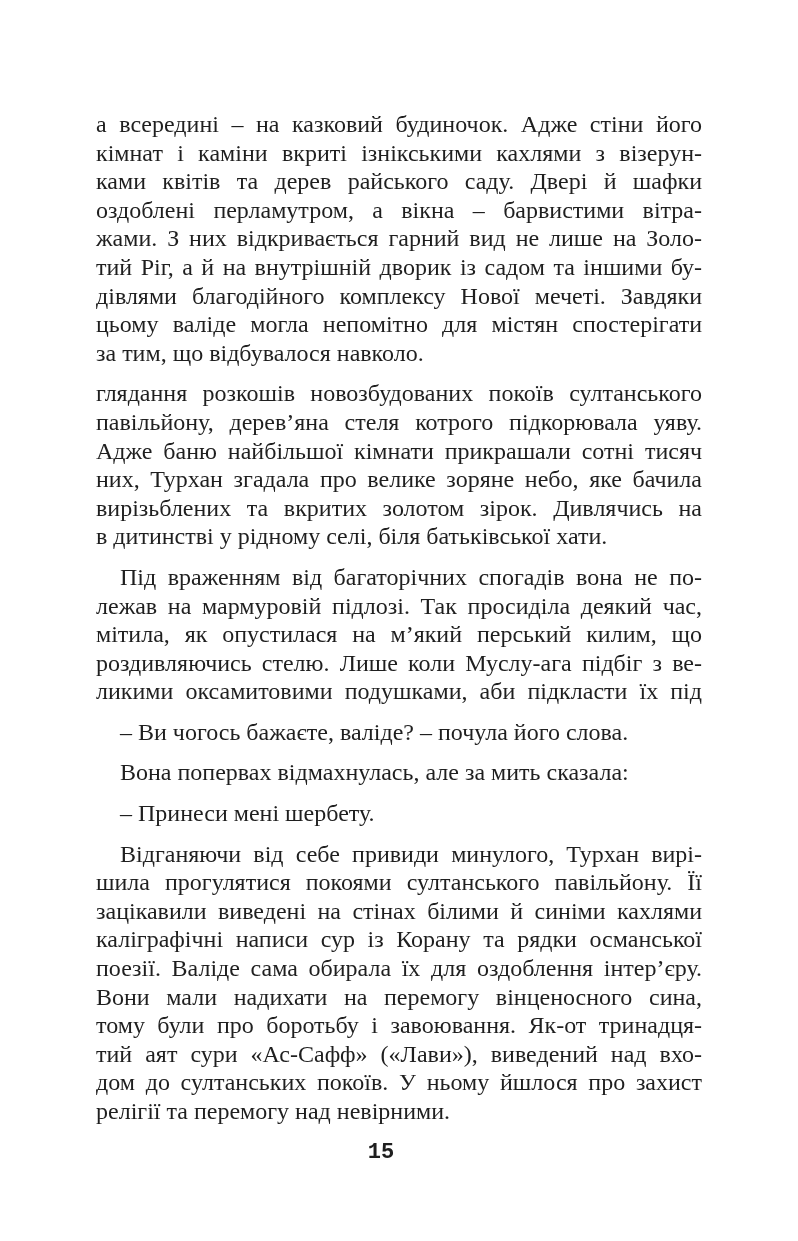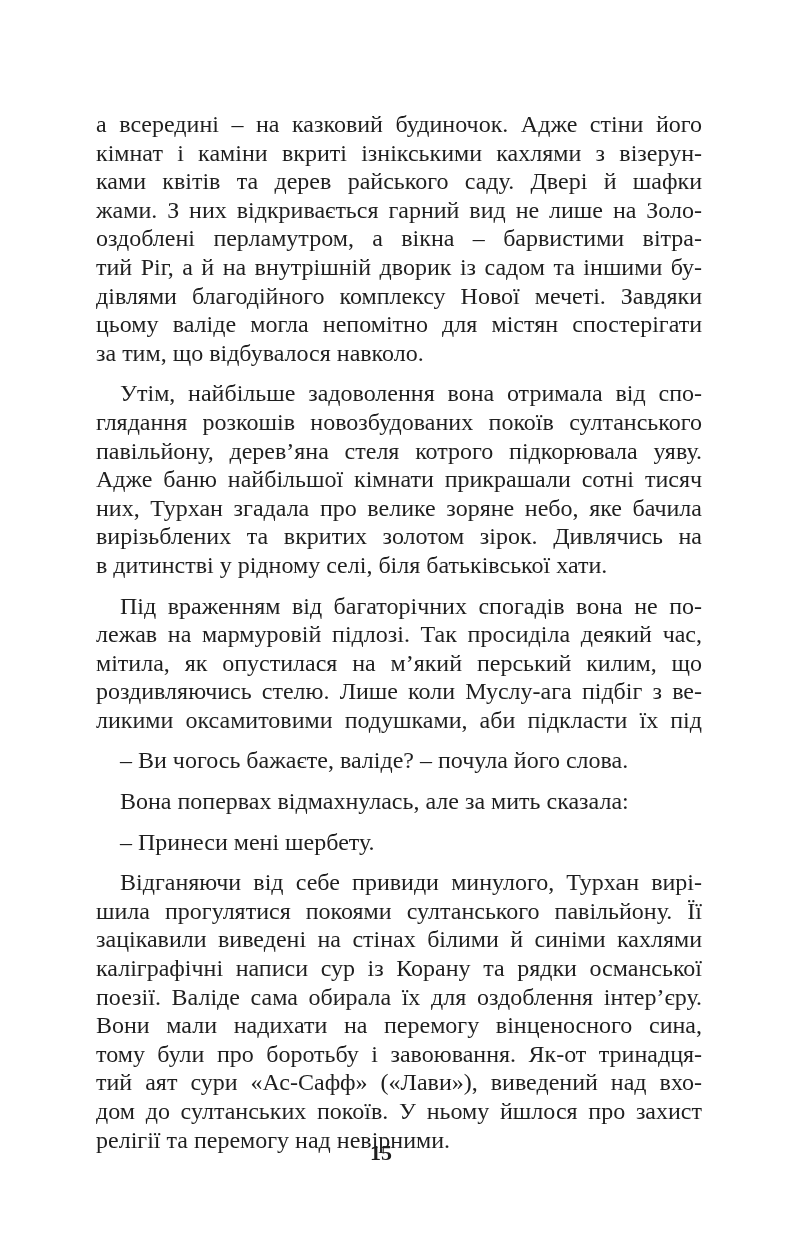--- a/index.html
+++ b/index.html
@@ -45,40 +45,40 @@
   .folio {
     position: absolute;
     top: 1140px;
     left: 84px;
     width: 630px;
     text-align: center;
     transform: translateX(-18px);
     font-size: 22px;
     font-weight: bold;
     color: #1f1f1f;
+    font-family: Liberation Mono, monospace;
   }
 </style>
 </head>
 <body>
 
 <div class="page">
   <div class="text-block">
       <div class="paragraph">
         <div class="line">а всередині – на казковий будиночок. Адже стіни його</div>
         <div class="line">кімнат і каміни вкриті ізнікськими кахлями з візерун-</div>
         <div class="line">ками квітів та дерев райського саду. Двері й шафки</div>
+        <div class="line">оздоблені перламутром, а вікна – барвистими вітра-</div>
         <div class="line">жами. З них відкривається гарний вид не лише на Золо-</div>
-        <div class="line">оздоблені перламутром, а вікна – барвистими вітра-</div>
         <div class="line">тий Ріг, а й на внутрішній дворик із садом та іншими бу-</div>
         <div class="line">дівлями благодійного комплексу Нової мечеті. Завдяки</div>
         <div class="line">цьому валіде могла непомітно для містян спостерігати</div>
         <div class="line last">за тим, що відбувалося навколо.</div>
       </div>
       <div class="paragraph">
-        <div class="line indent">Утім, найбільше задоволення вона отримала від спо-</div>
         <div class="line">глядання розкошів новозбудованих покоїв султанського</div>
         <div class="line">павільйону, дерев’яна стеля котрого підкорювала уяву.</div>
         <div class="line">Адже баню найбільшої кімнати прикрашали сотні тисяч</div>
         <div class="line">них, Турхан згадала про велике зоряне небо, яке бачила</div>
         <div class="line">вирізьблених та вкритих золотом зірок. Дивлячись на</div>
         <div class="line last">в дитинстві у рідному селі, біля батьківської хати.</div>
       </div>
       <div class="paragraph">
         <div class="line indent">Під враженням від багаторічних спогадів вона не по-</div>
         <div class="line">лежав на мармуровій підлозі. Так просиділа деякий час,</div>

